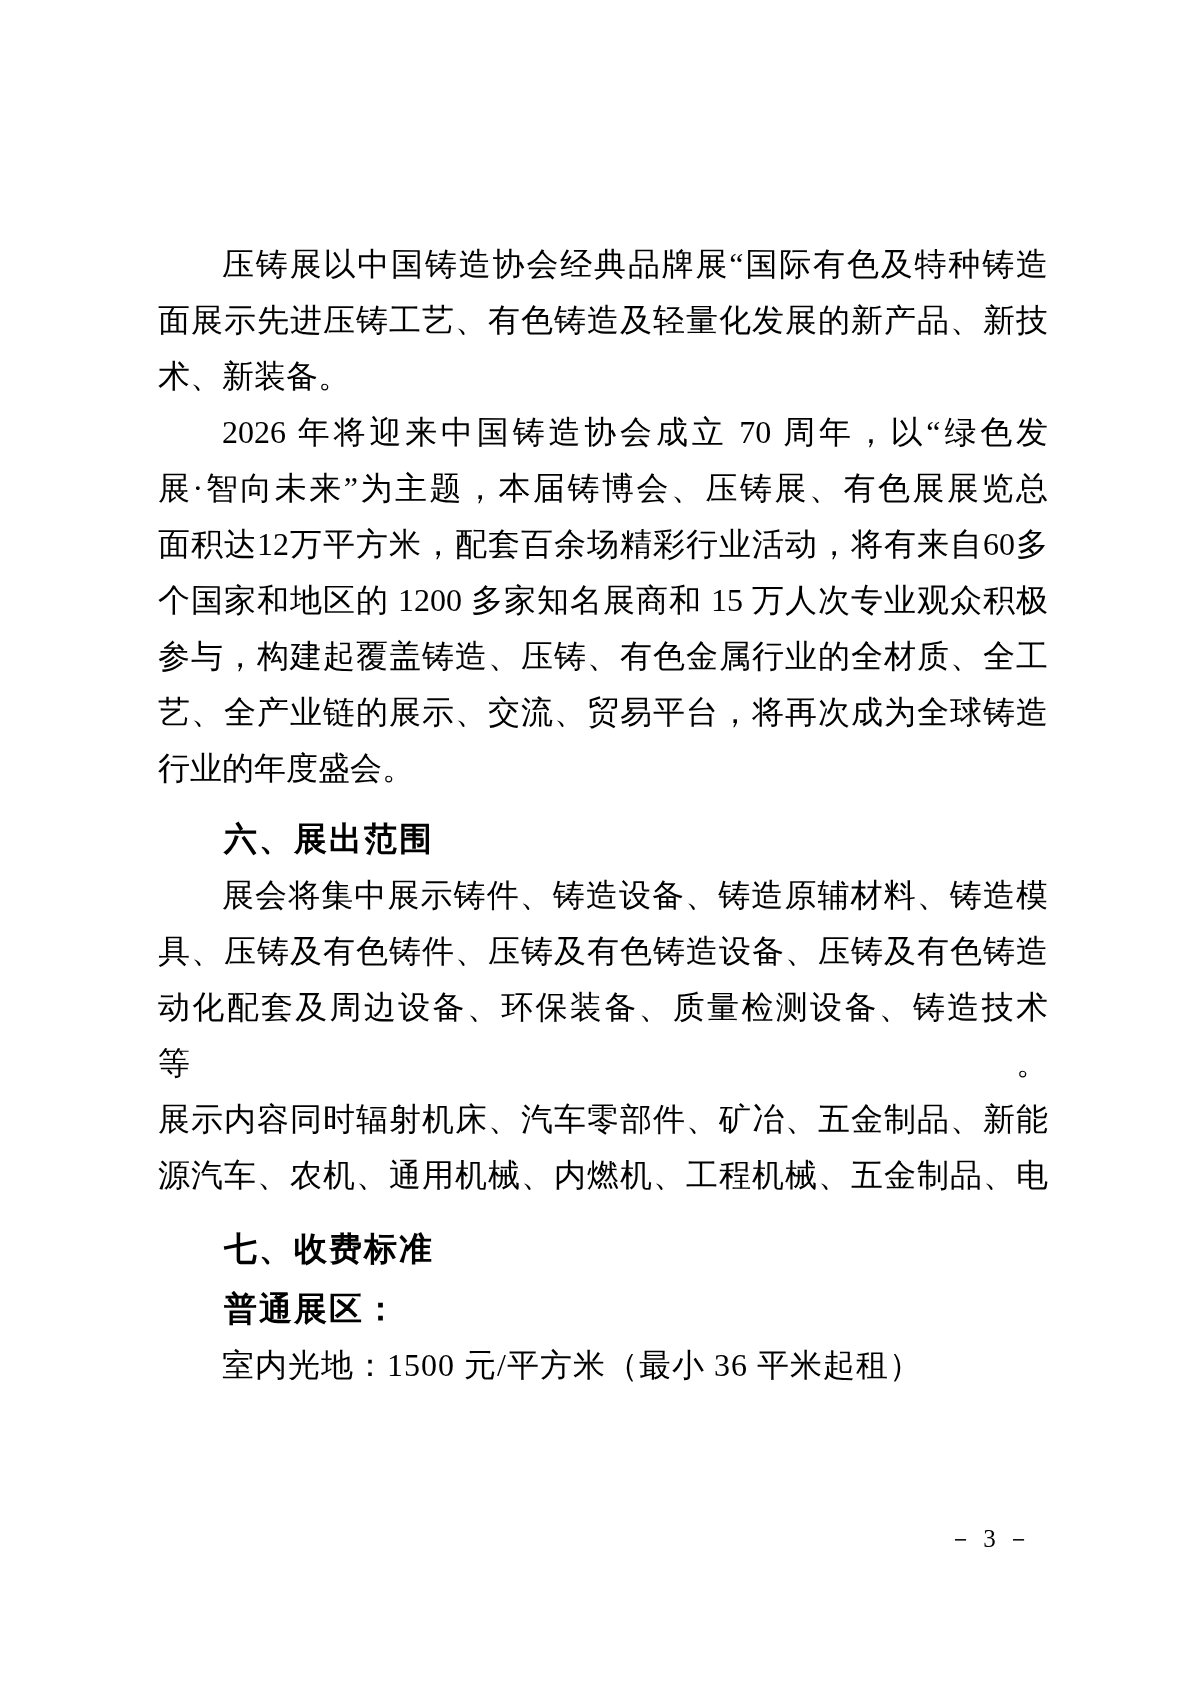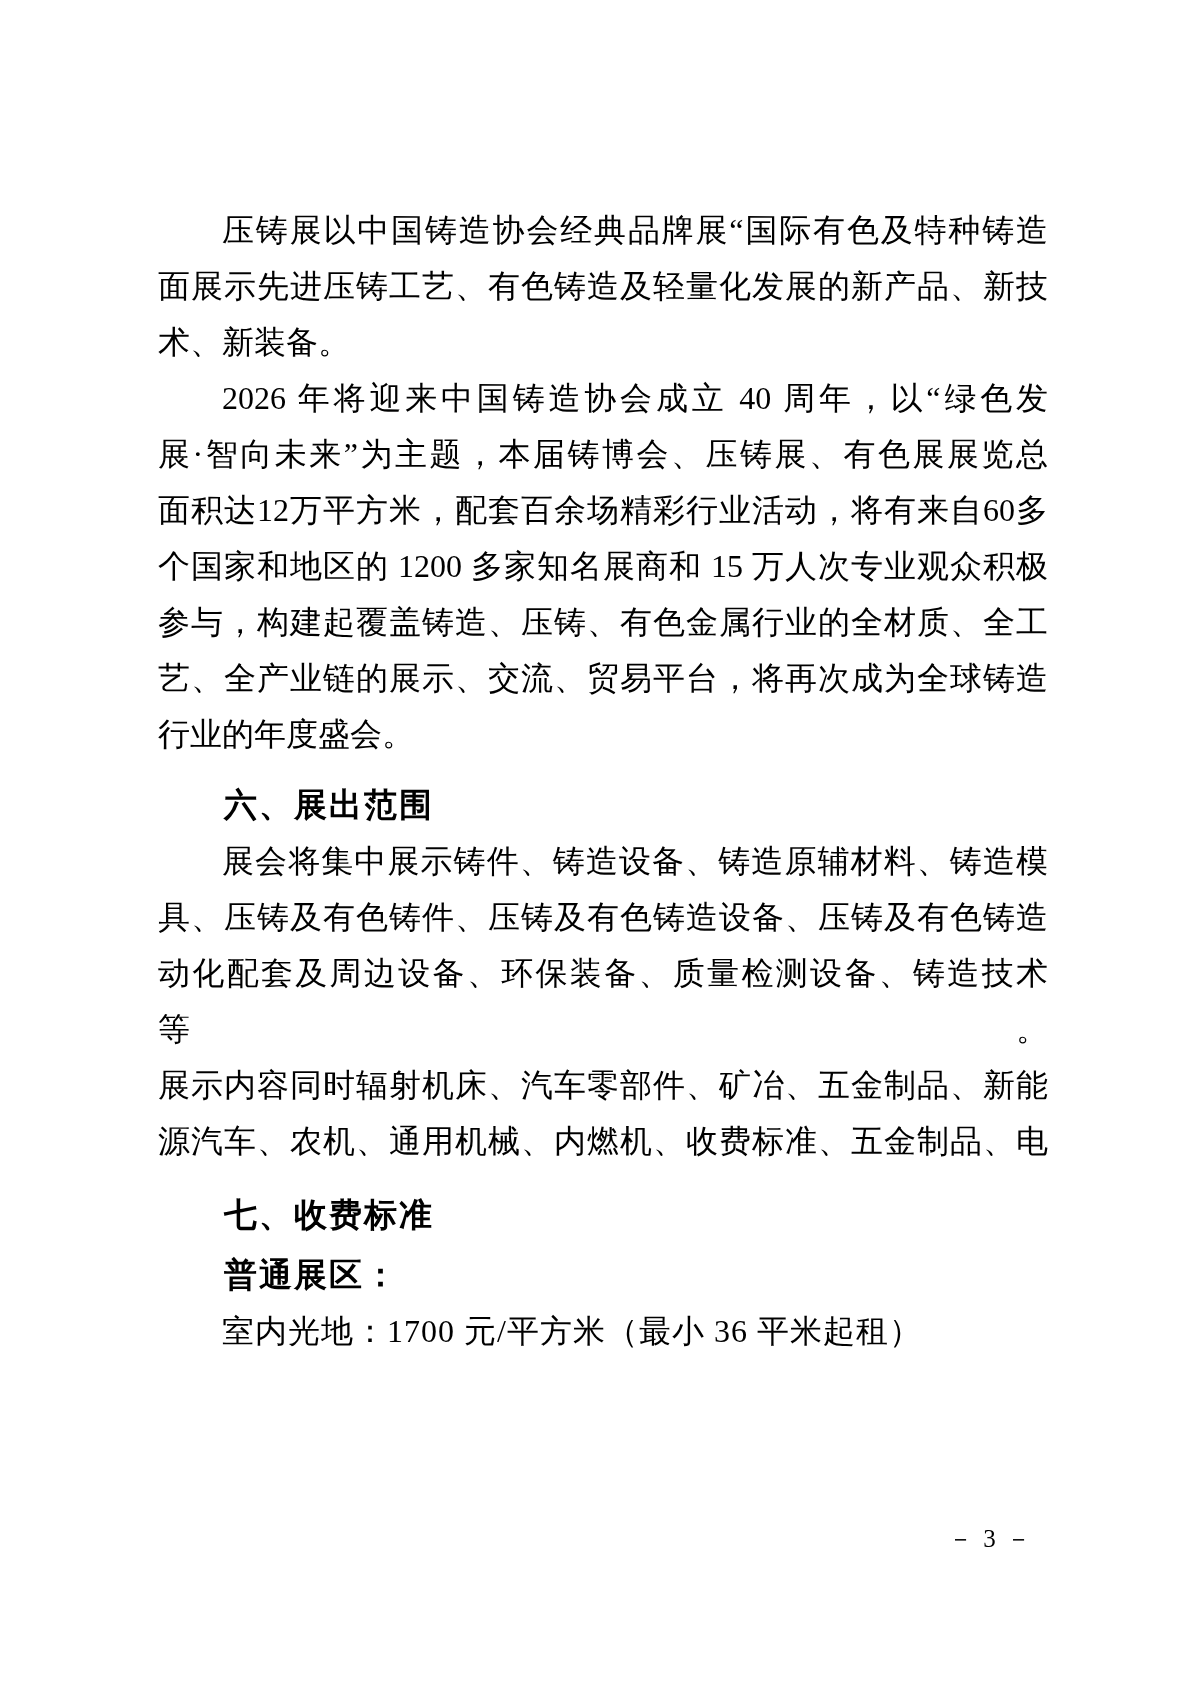--- a/index.html
+++ b/index.html
@@ -12,21 +12,21 @@
     width: 1200px;
     height: 1697px;
     background: #ffffff;
     color: #000000;
     font-family: "Liberation Serif", "DejaVu Serif", serif;
     overflow: hidden;
   }
   .doc {
     position: absolute;
     left: 158px;
-    top: 202px;
+    top: 236px;
     width: 890px;
     font-size: 32px;
     line-height: 56px;
   }
   .line {
     text-align: justify;
     text-align-last: justify;
     text-justify: inter-character;
   }
   .line.first {
@@ -67,37 +67,37 @@
 </head>
 <body>
 
 <div class="page">
 
   <main class="doc">
     <div class="line first">压铸展以中国铸造协会经典品牌展“国际有色及特种铸造</div>
     <div class="line">面展示先进压铸工艺、有色铸造及轻量化发展的新产品、新技</div>
     <div class="line last">术、新装备。</div>
 
-    <div class="line first">2026 年将迎来中国铸造协会成立 40 周年，以“绿色发</div>
+    <div class="line first">2026 年将迎来中国铸造协会成立 70 周年，以“绿色发</div>
     <div class="line">展·智向未来”为主题，本届铸博会、压铸展、有色展展览总</div>
     <div class="line">面积达12万平方米，配套百余场精彩行业活动，将有来自60多</div>
     <div class="line">个国家和地区的 1200 多家知名展商和 15 万人次专业观众积极</div>
     <div class="line">参与，构建起覆盖铸造、压铸、有色金属行业的全材质、全工</div>
     <div class="line">艺、全产业链的展示、交流、贸易平台，将再次成为全球铸造</div>
     <div class="line last">行业的年度盛会。</div>
 
     <div class="heading h-six">六、展出范围</div>
 
     <div class="line first">展会将集中展示铸件、铸造设备、铸造原辅材料、铸造模</div>
     <div class="line">具、压铸及有色铸件、压铸及有色铸造设备、压铸及有色铸造</div>
     <div class="line">动化配套及周边设备、环保装备、质量检测设备、铸造技术等。</div>
     <div class="line">展示内容同时辐射机床、汽车零部件、矿冶、五金制品、新能</div>
-    <div class="line">源汽车、农机、通用机械、内燃机、收费标准、五金制品、电</div>
+    <div class="line">源汽车、农机、通用机械、内燃机、工程机械、五金制品、电</div>
 
     <div class="heading h-seven">七、收费标准</div>
     <div class="heading subheading">普通展区：</div>
 
-    <div class="line plain">室内光地：1700 元/平方米（最小 36 平米起租）</div>
+    <div class="line plain">室内光地：1500 元/平方米（最小 36 平米起租）</div>
   </main>
 
   <div class="footer">－ 3 －</div>
 
 </div>
 
 </body></html>

